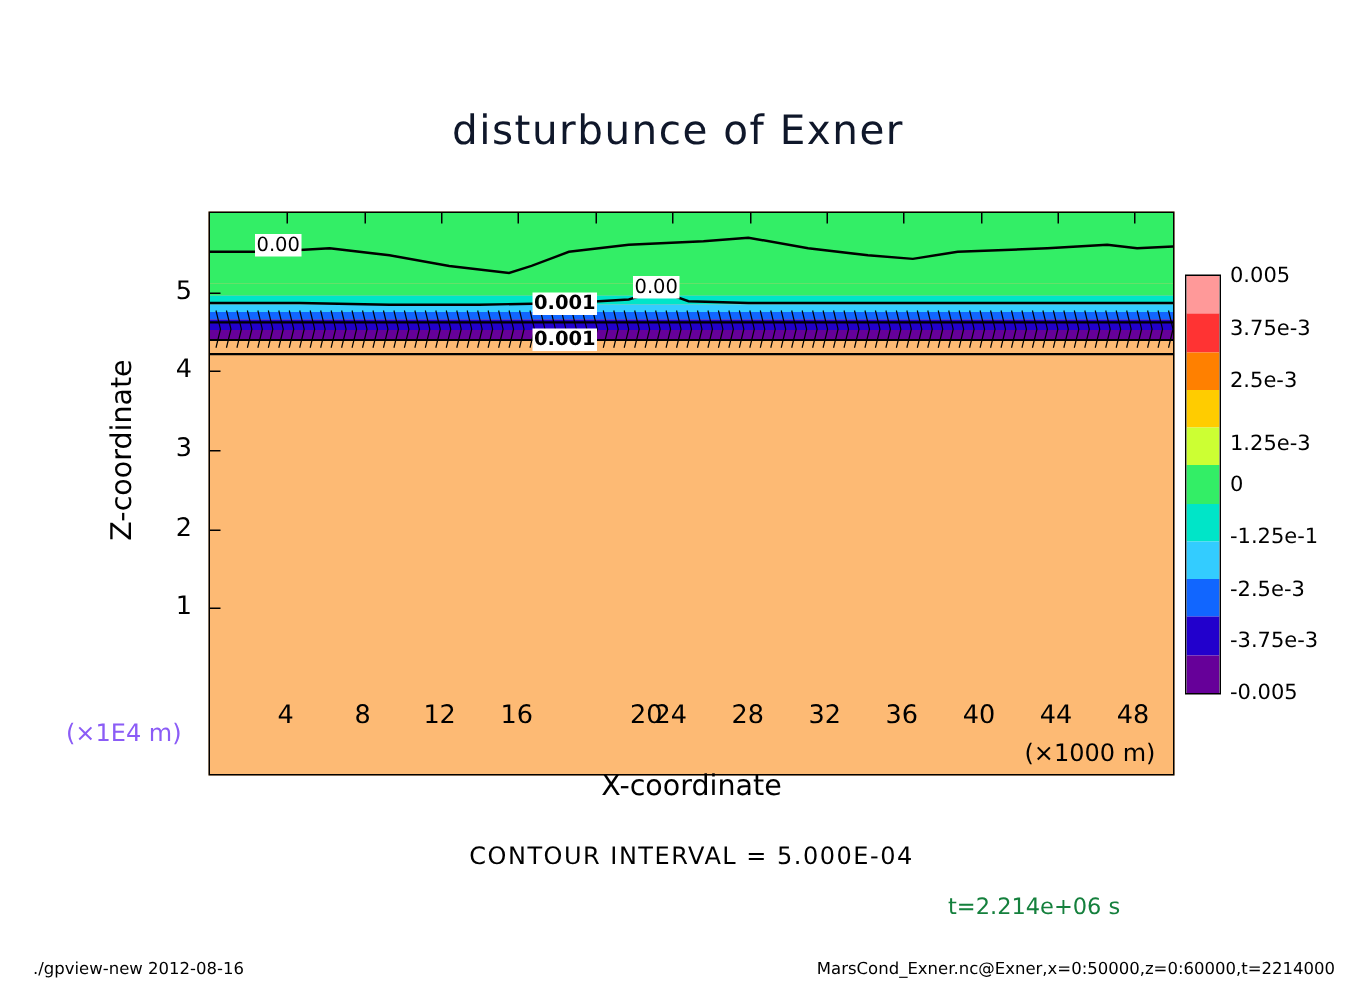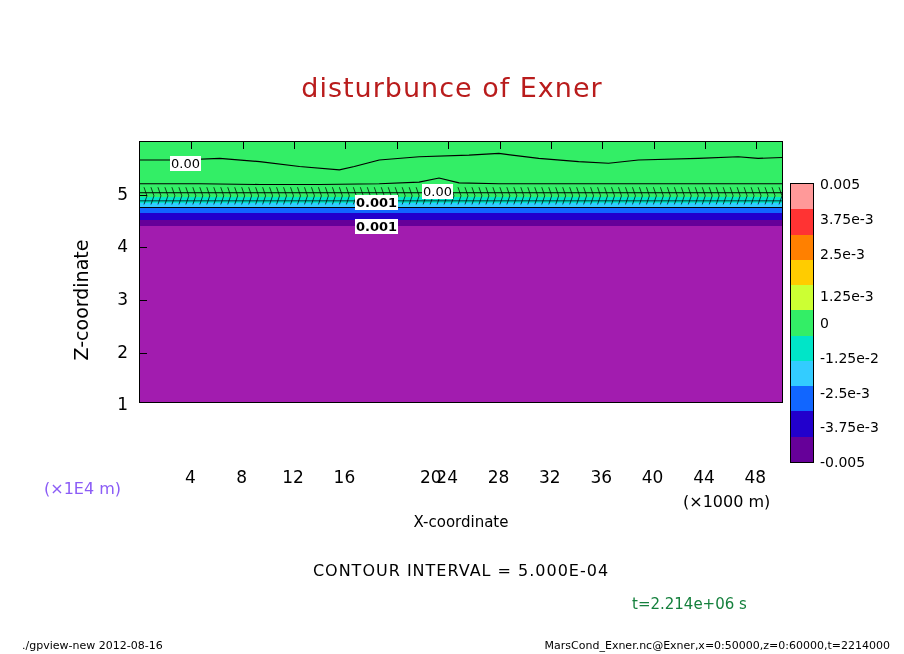--- a/index.html
+++ b/index.html
@@ -4,26 +4,26 @@
 <style>
   html,body{margin:0;padding:0;}
   body{
     width:904px;height:654px;background:#ffffff;
     font-family:"DejaVu Sans",sans-serif;
     position:relative;overflow:hidden;
   }
   .abs{position:absolute;}
   #title{
     left:0;top:72px;width:904px;text-align:center;
-    font-size:27px;letter-spacing:1px;color:#b91c1c;
+    font-size:27px;letter-spacing:1px;color:#0f172a;
   }
   
   #plot{
-    left:139px;top:141px;width:644px;height:262px;
-    border:1px solid #000;box-sizing:border-box;background:#a21caf;
+    left:139px;top:141px;width:644px;height:376px;
+    border:1px solid #000;box-sizing:border-box;background:#fdba74;
     overflow:hidden;
   }
   
   #field{
     position:absolute;left:0;top:0;width:100%;height:88px;
   }
   .band{position:absolute;left:0;width:100%;}
   
   #contours{position:absolute;left:0;top:0;width:100%;height:100%;}
   .clabel{
@@ -36,21 +36,21 @@
     transform:translateX(-50%);
   }
   .ytick{position:absolute;left:-7px;height:1px;width:7px;background:#000;}
   #ylabel{
     left:81px;top:300px;font-size:19px;color:#000;
     transform:translate(-50%,-50%) rotate(-90deg);
     white-space:nowrap;
   }
   #xlabel{
     left:139px;top:513px;width:644px;text-align:center;
-    font-size:15px;color:#000;
+    font-size:19px;color:#000;
   }
   #xunit{left:44px;top:479px;font-size:16px;color:#8b5cf6;}
   #yunit{left:683px;top:492px;font-size:16px;color:#000;}
   #ci{left:139px;top:561px;width:644px;text-align:center;font-size:16px;color:#000;letter-spacing:1px;}
   #tstamp{left:632px;top:595px;font-size:15px;color:#15803d;}
   #footleft{left:22px;top:639px;font-size:11px;color:#000;}
   #footright{right:14px;top:639px;font-size:11px;color:#000;text-align:right;}
   
   #cbar{
     left:790px;top:183px;width:24px;height:280px;
@@ -240,16 +240,16 @@
 <div style="position: absolute; left: 128px; top: 404.333px; font-size: 17px; transform: translate(-100%, -50%);">1</div>
 <div style="position: absolute; left: 128px; top: 351.667px; font-size: 17px; transform: translate(-100%, -50%);">2</div>
 <div style="position: absolute; left: 128px; top: 299px; font-size: 17px; transform: translate(-100%, -50%);">3</div>
 <div style="position: absolute; left: 128px; top: 246.333px; font-size: 17px; transform: translate(-100%, -50%);">4</div>
 <div style="position: absolute; left: 128px; top: 193.667px; font-size: 17px; transform: translate(-100%, -50%);">5</div>
 <div class="ctick" style="top: 184px;">0.005</div>
 <div class="ctick" style="top: 218.75px;">3.75e-3</div>
 <div class="ctick" style="top: 253.5px;">2.5e-3</div>
 <div class="ctick" style="top: 288.25px; margin-top: 8px;">1.25e-3</div>
 <div class="ctick" style="top: 323px;">0</div>
-<div class="ctick" style="top: 357.75px;">-1.25e-2</div>
+<div class="ctick" style="top: 357.75px;">-1.25e-1</div>
 <div class="ctick" style="top: 392.5px;">-2.5e-3</div>
 <div class="ctick" style="top: 427.25px;">-3.75e-3</div>
 <div class="ctick" style="top: 462px;">-0.005</div>
 
 </body></html>

